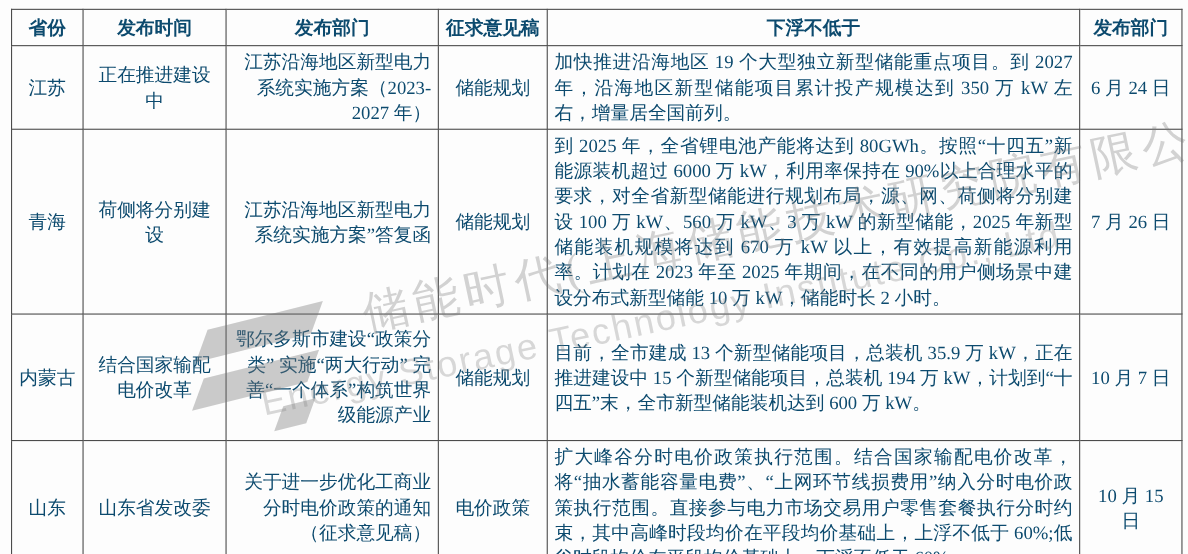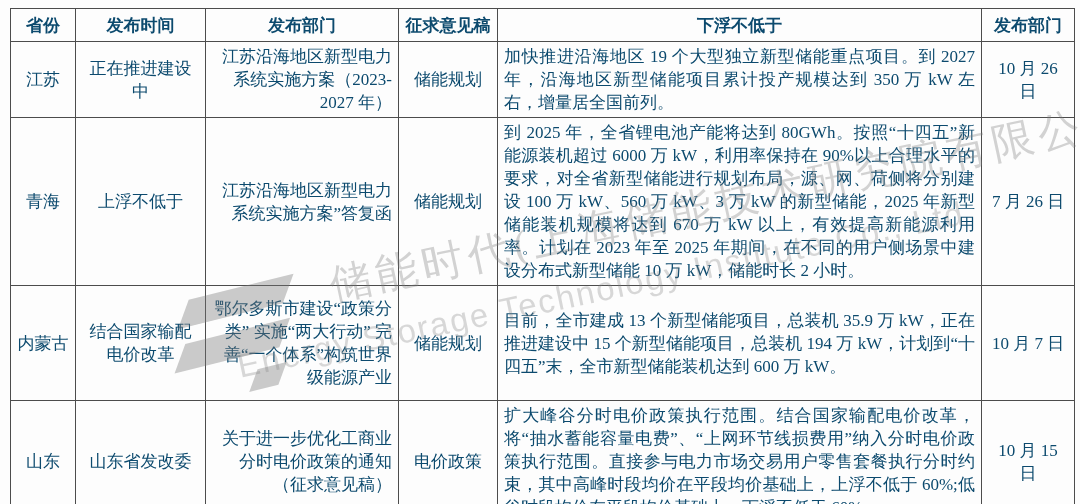--- a/index.html
+++ b/index.html
@@ -58,25 +58,25 @@
         <th>发布部门</th>
       </tr>
     </thead>
     <tbody>
       <tr class="r1">
         <td class="c-center">江苏</td>
         <td class="c-center">正在推进建设中</td>
         <td class="c-name">江苏沿海地区新型电力系统实施方案（2023-2027 年）</td>
         <td class="c-center">储能规划</td>
         <td class="c-justify">加快推进沿海地区 19 个大型独立新型储能重点项目。到 2027 年，沿海地区新型储能项目累计投产规模达到 350 万 kW 左右，增量居全国前列。</td>
-        <td class="c-center">10 月 26 日</td>
+        <td class="c-center">6 月 24 日</td>
       </tr>
       <tr class="r2">
         <td class="c-center">青海</td>
-        <td class="c-center">上浮不低于</td>
+        <td class="c-center">荷侧将分别建设</td>
         <td class="c-name">江苏沿海地区新型电力系统实施方案”答复函</td>
         <td class="c-center">储能规划</td>
         <td class="c-justify">到 2025 年，全省锂电池产能将达到 80GWh。按照“十四五”新能源装机超过 6000 万 kW，利用率保持在 90%以上合理水平的要求，对全省新型储能进行规划布局，源、网、荷侧将分别建设 100 万 kW、560 万 kW、3 万 kW 的新型储能，2025 年新型储能装机规模将达到 670 万 kW 以上，有效提高新能源利用率。计划在 2023 年至 2025 年期间，在不同的用户侧场景中建设分布式新型储能 10 万 kW，储能时长 2 小时。</td>
         <td class="c-center">7 月 26 日</td>
       </tr>
       <tr class="r3">
         <td class="c-center">内蒙古</td>
         <td class="c-center">结合国家输配电价改革</td>
         <td class="c-name">鄂尔多斯市建设“政策分类” 实施“两大行动” 完善“一个体系”构筑世界级能源产业</td>
         <td class="c-center">储能规划</td>

